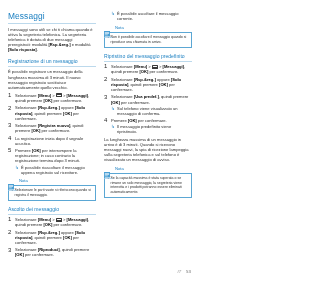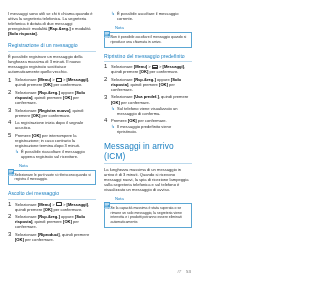--- a/index.html
+++ b/index.html
@@ -194,20 +194,21 @@
   }
 </style>
 </head>
 <body>
 
 <div class="page">
   <div class="columns">
 
     <div class="col">
 
+      <h1 class="h1">Messaggi</h1>
 
       <p class="para"><span>I messaggi sono utili se chi ti chiama quando è attiva la segreteria telefonica. La segreteria telefonica è dotata di due messaggi preregistrati: modalità </span><b>[Rsp.&amp;reg.]</b><span> e modalità </span><b>[Solo risposta]</b><span>.</span></p>
 
       <h2 class="h2 first">Registrazione di un messaggio</h2>
 
       <p class="para">È possibile registrare un messaggio della lunghezza massima di 3 minuti. Il nuovo messaggio registrato sostituisce automaticamente quello vecchio.</p>
 
       <div class="steps">
 
         <div class="step">
@@ -343,21 +344,20 @@
           <div class="step-body"><span>Premere </span><b>[OK]</b><span> per confermare.</span>
             <div class="subitem">
               <div class="arrow">↳</div>
               <div class="sub-text">Il messaggio predefinito viene ripristinato.</div>
             </div>
           </div>
         </div>
 
       </div>
 
-      <h1 class="h1 mt">Messaggi in arrivo (ICM)</h1>
 
       <p class="para">La lunghezza massima di un messaggio in arrivo è di 3 minuti. Quando si ricevono messaggi nuovi, la spia di ricezione lampeggia sulla segreteria telefonica e sul telefono è visualizzato un messaggio di avviso.</p>
 
       <div class="note">
         <div class="note-head">
           <span class="note-icon">
             <svg width="9" height="7" viewBox="0 0 18 14" xmlns="http://www.w3.org/2000/svg">
               <rect x="0" y="0" width="12" height="11" fill="#4a9fd4"></rect>
               <rect x="1.6" y="2" width="8.6" height="1.2" fill="#ffffff"></rect>
               <rect x="1.6" y="4.6" width="8.6" height="1.2" fill="#ffffff"></rect>

